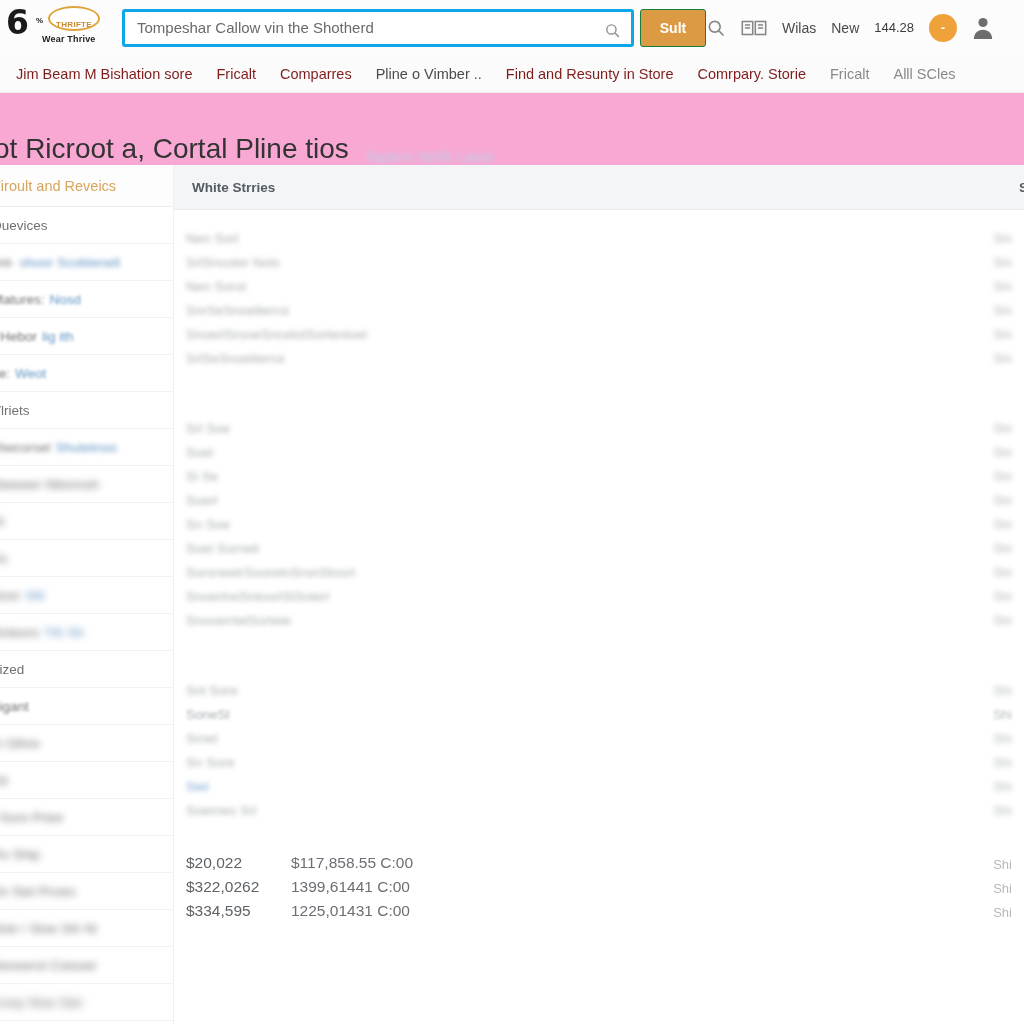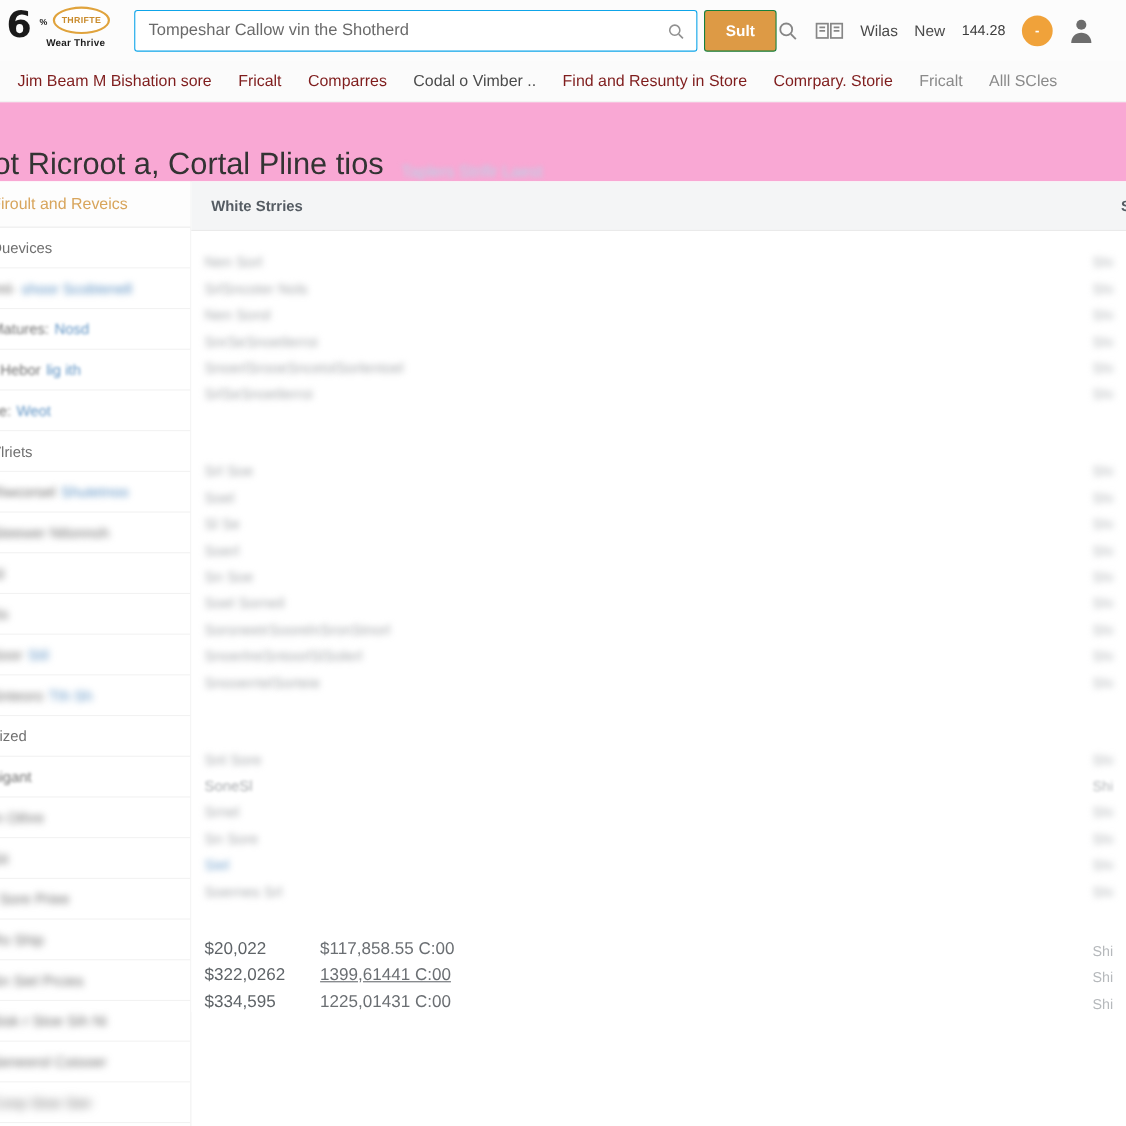--- a/index.html
+++ b/index.html
@@ -54,21 +54,21 @@
   }
   .logo-badge {
     position: absolute;
     left: 48px;
     top: 6px;
     width: 52px;
     height: 25px;
     border: 2px solid #e0a33c;
     border-radius: 50%;
     display: flex;
-    align-items: center;
+    align-items: flex-end;
     justify-content: center;
     background: #ffffff;
   }
   .logo-badge span {
     font-size: 8px;
     font-weight: 700;
     color: #c98b2c;
     letter-spacing: .3px;
     white-space: nowrap;
     filter: blur(.4px);
@@ -88,21 +88,21 @@
   .search-wrap {
     flex: 0 0 512px;
     margin-left: 4px;
     display: flex;
     align-items: center;
   }
   .search-box {
     position: relative;
     width: 512px;
     height: 38px;
-    border: 1px solid #0ea5e9;
+    border: 3px solid #0ea5e9;
     border-radius: 3px;
     background: #fff;
     display: flex;
     align-items: center;
   }
   .search-input {
     border: 0;
     outline: 0;
     width: 100%;
     height: 100%;
@@ -378,21 +378,21 @@
       <circle cx="12" cy="7" r="5" fill="#4a4a4a"></circle>
       <path d="M2 25c0-6 4.5-10 10-10s10 4 10 10z" fill="#4a4a4a"></path>
     </svg>
   </div>
 </div>
 
 <div class="navbar" id="navbar">
     <div class="nav-item">Jim Beam M Bishation sore</div>
     <div class="nav-item">Fricalt</div>
     <div class="nav-item">Comparres</div>
-    <div class="nav-item dark">Codal o Vimber ..</div>
+    <div class="nav-item dark">Pline o Vimber ..</div>
     <div class="nav-item">Find and Resunty in Store</div>
     <div class="nav-item">Comrpary. Storie</div>
     <div class="nav-item muted">Fricalt</div>
     <div class="nav-item muted">Alll SCles</div>
   </div>
 
 <div class="title-row">
   <h1 class="page-title">ot Ricroot a, Cortal Pline tios</h1>
   <span class="title-sub">Taplers Strifir Laest</span>
 </div>
@@ -590,21 +590,21 @@
           <span class="td rt b3">Shi</span>
         </div>
         <div class="gap-md"></div>
         <div class="tr">
           <span class="td price" style="min-width: 105px;">$20,022</span>
           <span class="td price2" style="min-width: auto;">$117,858.55 C:00</span>
           <span class="td rt ">Shi</span>
         </div>
         <div class="tr">
           <span class="td price" style="min-width: 105px;">$322,0262</span>
-          <span class="td price2" style="min-width: auto; text-decoration: underline;">1399,61441 C:00</span>
+          <span class="td price2" style="min-width: auto;">1399,61441 C:00</span>
           <span class="td rt ">Shi</span>
         </div>
         <div class="tr">
           <span class="td price" style="min-width: 105px;">$334,595</span>
           <span class="td price2" style="min-width: auto;">1225,01431 C:00</span>
           <span class="td rt ">Shi</span>
         </div>
       </div>
   </main>
 </div>

